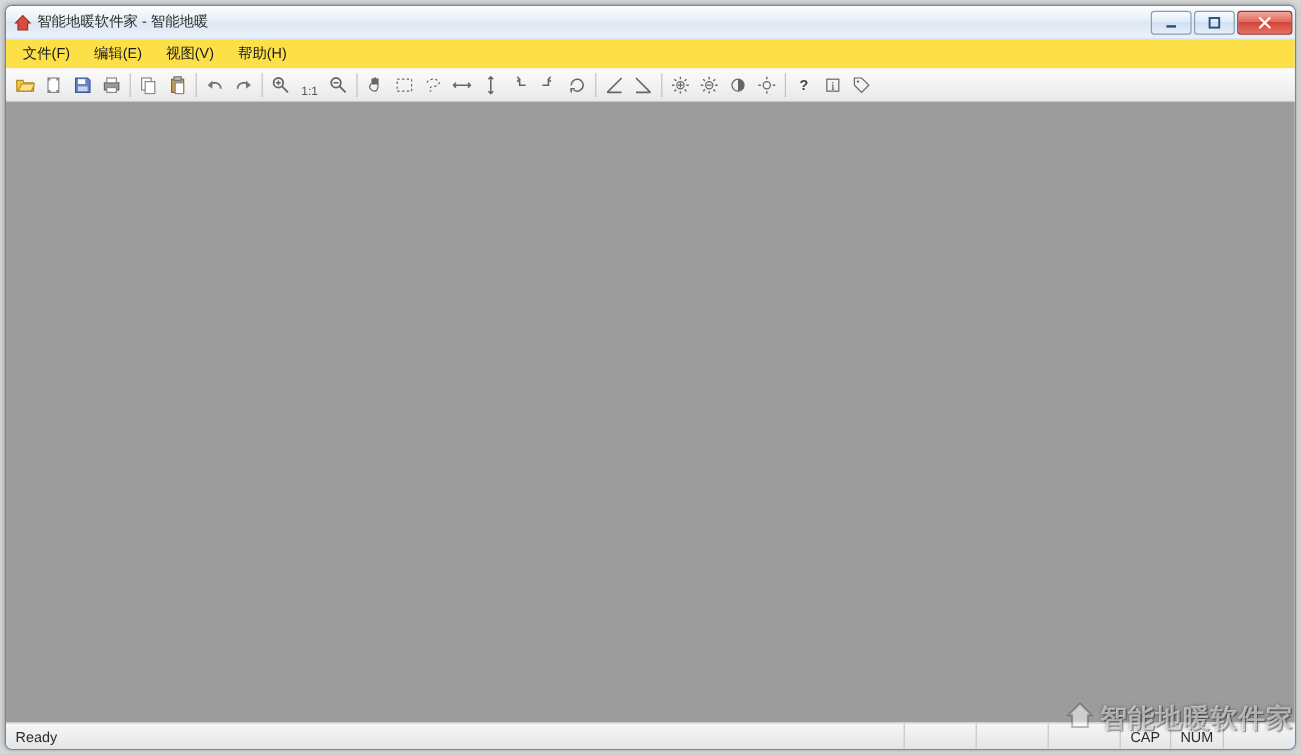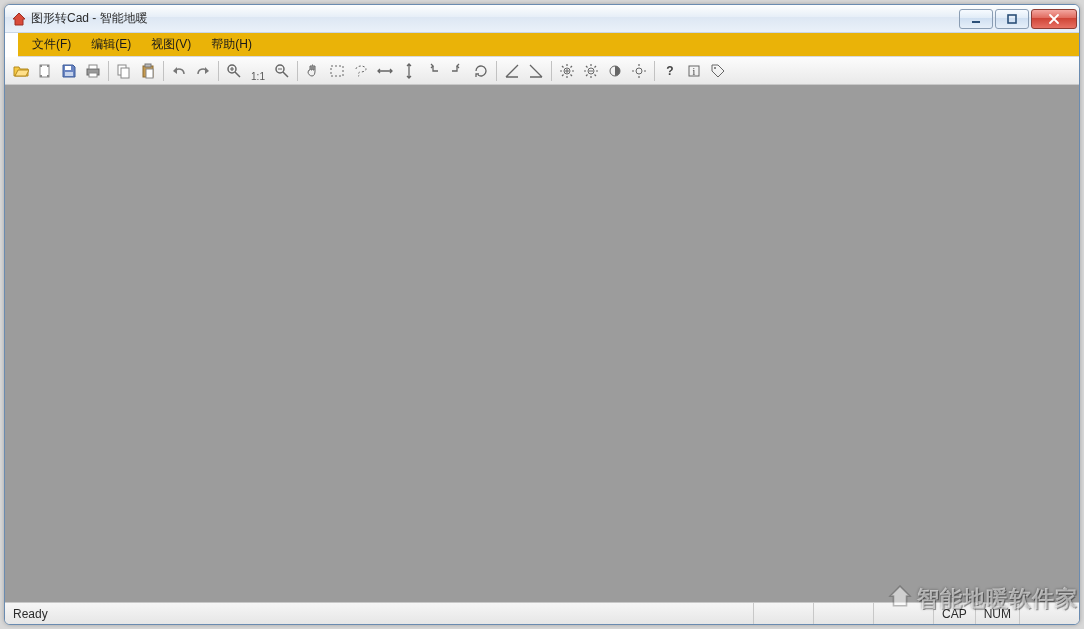--- a/index.html
+++ b/index.html
@@ -46,25 +46,24 @@
   }
   .win-btn.close {
     width: 46px;
     background: linear-gradient(#f3a7a0,#e0695d 45%,#cf4436 46%,#e77164);
     border-color:#8e3b33;
   }
   .win-btn svg { display:block; }
   
   .menubar {
     height: 24px;
-    background:#eab308;
+    background:#fde047;
     border-bottom:1px solid #d9d9d9;
     display:flex; align-items:flex-end;
     padding: 0 4px;
-    margin-left: 13px;
   }
   .menu-item {
     padding: 3px 10px;
     color:#1a1a1a;
     cursor: default;
   }
   
   .toolbar {
     height: 28px;
     background: linear-gradient(#fcfcfc,#e9e9e9);
@@ -127,21 +126,21 @@
 <body>
 
 <div class="window">
 
   <div class="titlebar">
     <span class="app-icon">
       <svg width="16" height="16" viewBox="0 0 16 16">
         <path d="M2 8 L8 2 L14 8 L12 8 L12 14 L4 14 L4 8 Z" fill="#d94b3a" stroke="#9c2f22" stroke-width="1"></path>
       </svg>
     </span>
-    <span class="title">图形转Cad - 智能地暖</span>
+    <span class="title">智能地暖软件家 - 智能地暖</span>
     <div class="win-controls">
       <div class="win-btn">
         <svg width="12" height="12" viewBox="0 0 12 12">
             <rect x="2" y="8" width="8" height="2" fill="#2b4f77"></rect>
           </svg>
       </div>
       <div class="win-btn">
         <svg width="12" height="12" viewBox="0 0 12 12">
             <rect x="2" y="2" width="8" height="8" fill="none" stroke="#2b4f77" stroke-width="1.6"></rect>
           </svg>

